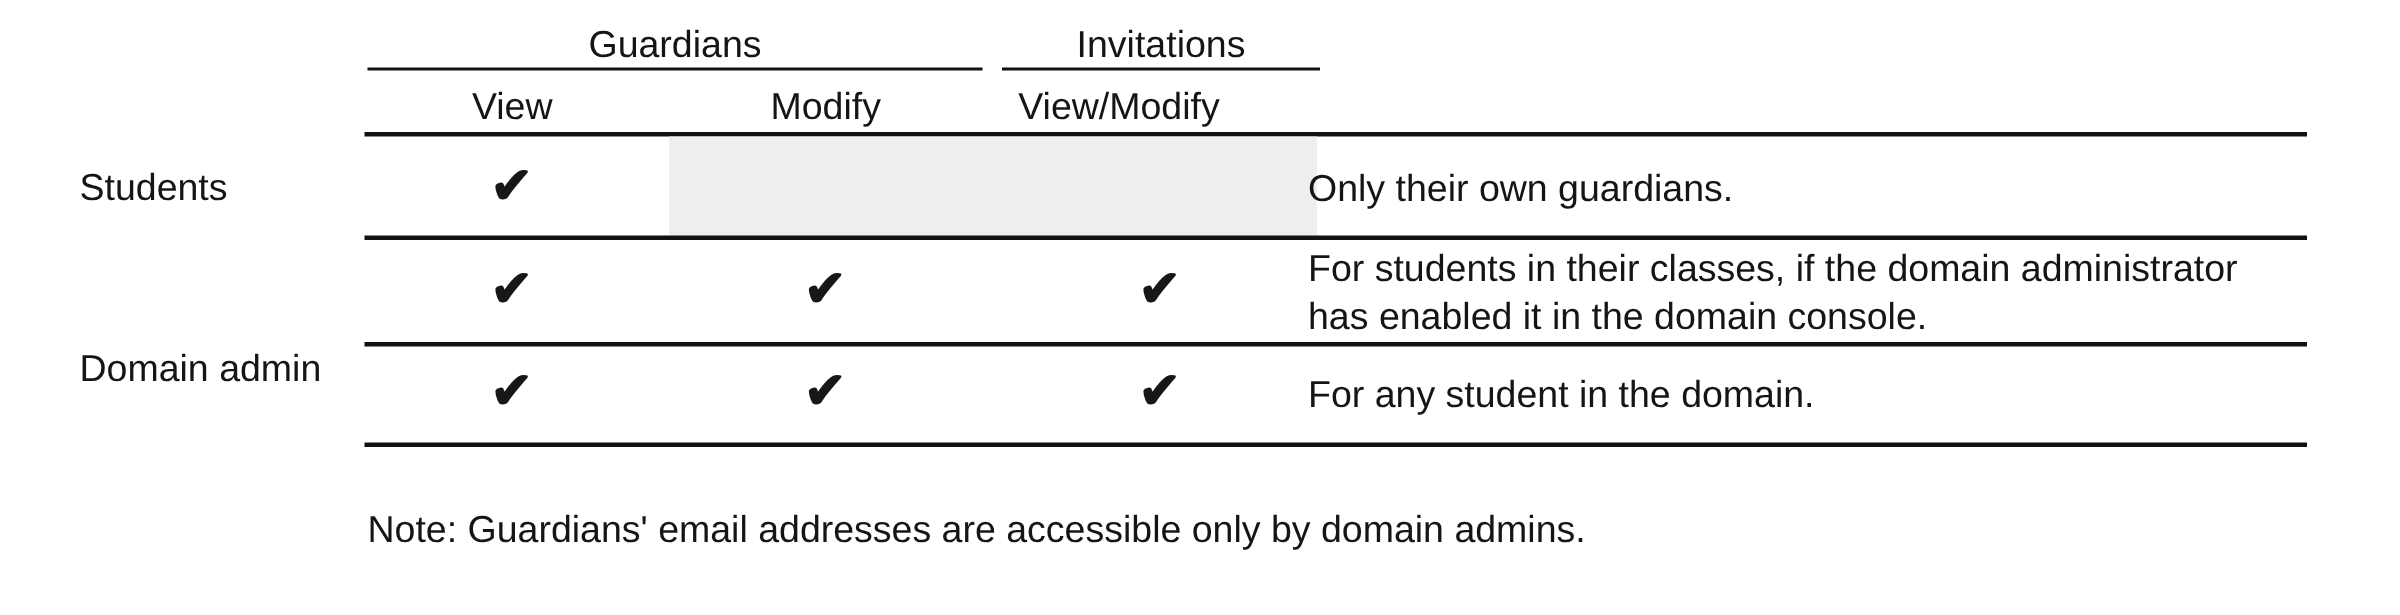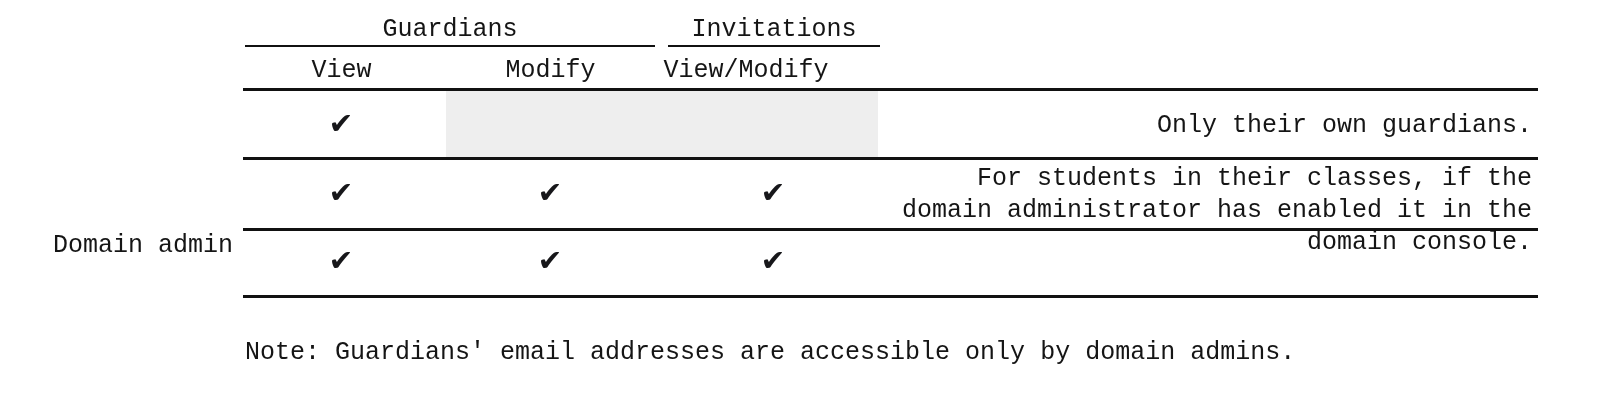--- a/index.html
+++ b/index.html
@@ -13,21 +13,20 @@
     color: #1b1b1b;
     -webkit-font-smoothing: antialiased;
   }
 
   .page {
     position: relative;
     width: 1600px;
     height: 410px;
     background: #ffffff;
     overflow: hidden;
-    font-family: Liberation Mono, monospace;
   }
 
   .rule {
     position: absolute;
     background: #111111;
     height: 3px;
   }
   .rule.thin { height: 2px; }
 
   .shade {
@@ -72,21 +71,20 @@
     color: #17171a;
     width: 44px;
   }
 
   .note-cell {
     position: absolute;
     font-size: 25px;
     line-height: 32px;
     color: #151515;
     width: 660px;
-    text-align: right;
   }
 
   .footnote {
     position: absolute;
     font-size: 25px;
     line-height: 30px;
     color: #151515;
     white-space: nowrap;
   }
 </style>
@@ -104,20 +102,21 @@
   <div class="col-label" style="left:245px; top:57px; width:193px;">View</div>
 
   <div class="col-label" style="left:446px; top:57px; width:209px;">Modify</div>
 
   <div class="col-label" style="left:640px; top:57px; width:212px;">View/Modify</div>
 
   <div class="rule" style="left:243px; top:88px; width:1295px;"></div>
 
   <div class="shade" style="left:446px; top:91px; width:432px; height:66px;"></div>
 
+  <div class="row-label" style="left:53px; top:111px;">Students</div>
 
   <div class="check" style="left:319px; top:107px;">✔</div>
 
   <div class="check" style="left:528px; top:107px;"></div>
 
   <div class="check" style="left:751px; top:107px;"></div>
 
   <div class="note-cell" style="left:872px; top:110px;">Only their own guardians.</div>
 
   <div class="rule" style="left:243px; top:157px; width:1295px;"></div>
@@ -134,18 +133,19 @@
   <div class="rule" style="left:243px; top:228px; width:1295px;"></div>
 
   <div class="row-label" style="left:53px; top:232px;">Domain admin</div>
 
   <div class="check" style="left:319px; top:244px;">✔</div>
 
   <div class="check" style="left:528px; top:244px;">✔</div>
 
   <div class="check" style="left:751px; top:244px;">✔</div>
 
+  <div class="note-cell" style="left:872px; top:247px;">For any student in the domain.</div>
 
   <div class="rule" style="left:243px; top:295px; width:1295px;"></div>
 
   <div class="footnote" style="left:245px; top:338px;">Note: Guardians' email addresses are accessible only by domain admins.</div>
 
 </div>
 
 </body></html>

